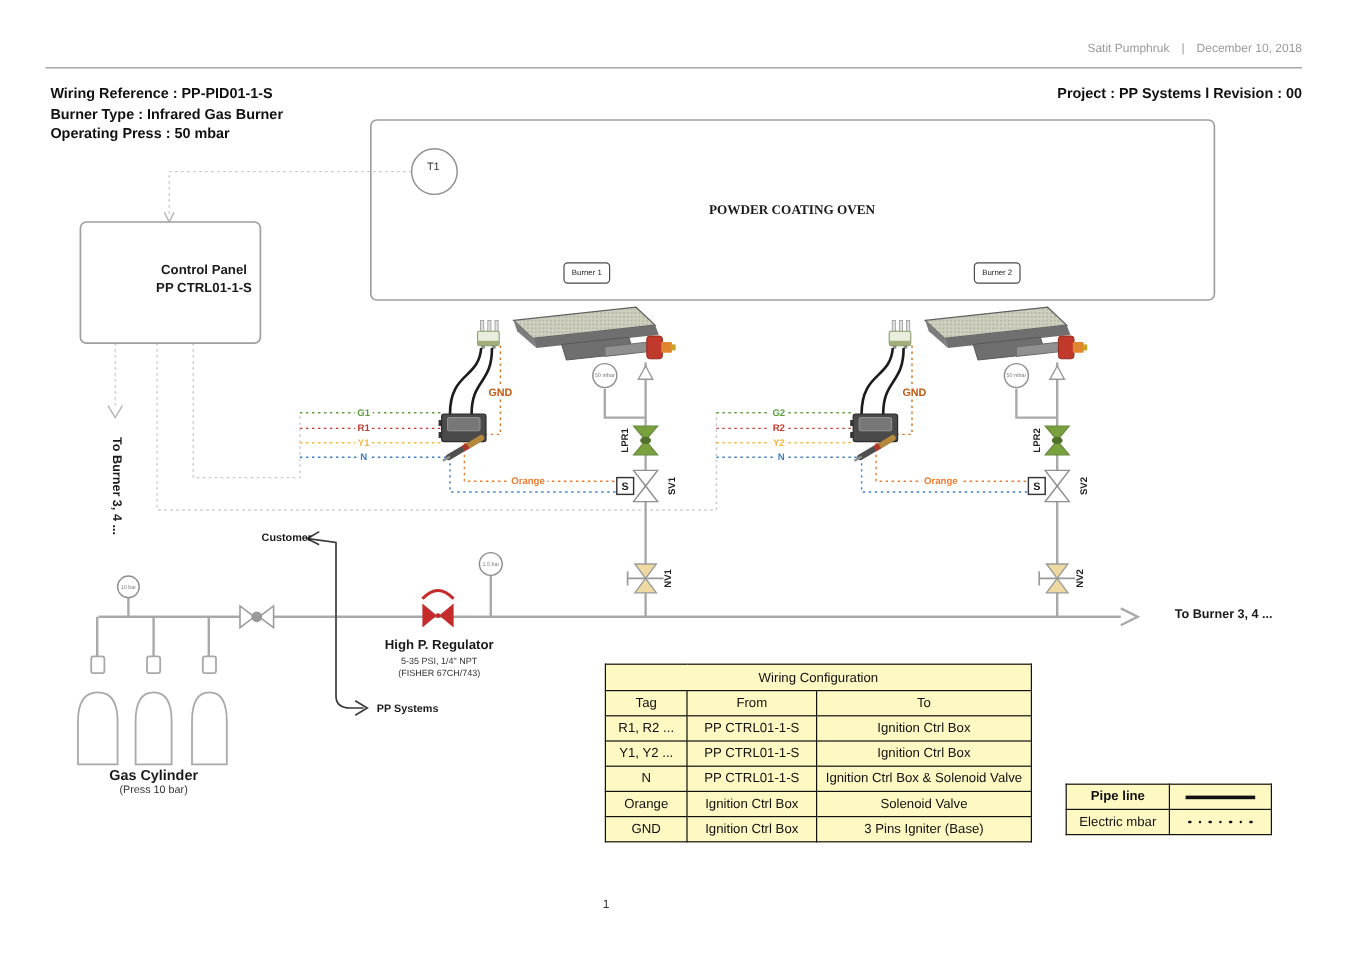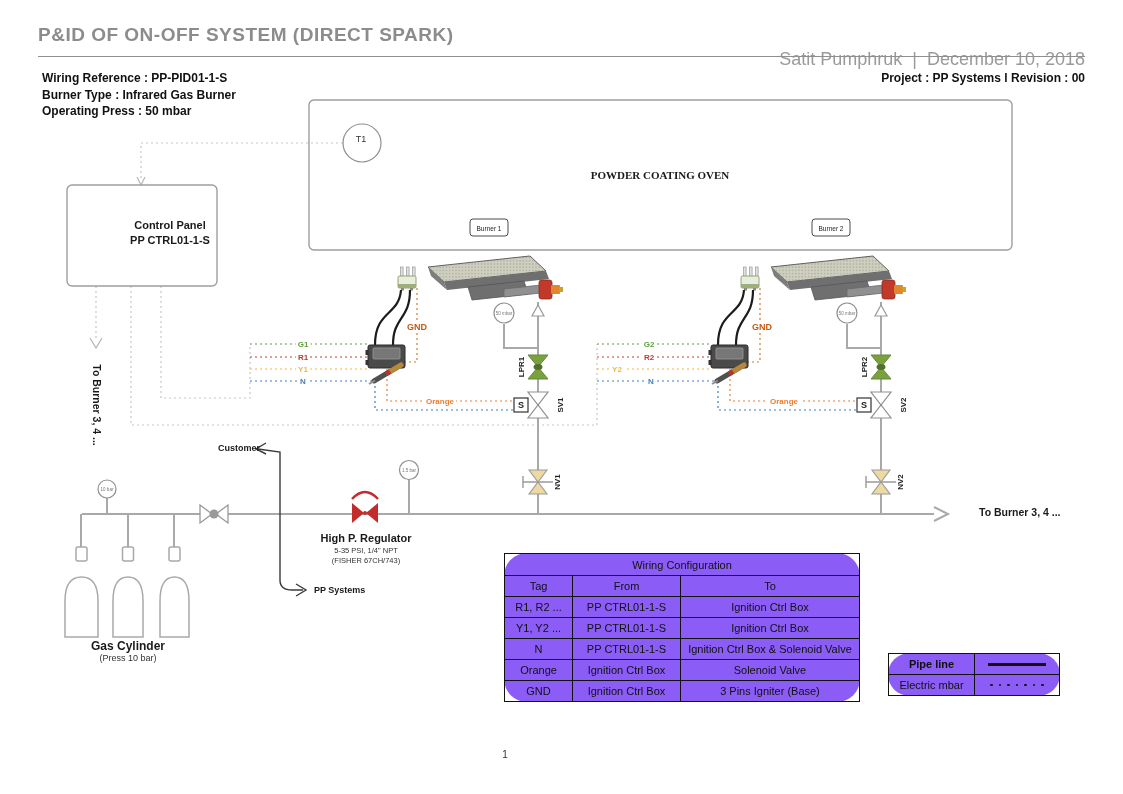--- a/index.html
+++ b/index.html
@@ -4,39 +4,39 @@
 <style>
   html,body{margin:0;padding:0;background:#fff;}
   #page{position:relative;width:1123px;height:794px;background:#fff;overflow:hidden;
         font-family:"Liberation Sans",sans-serif;color:#1a1a1a;}
   svg{position:absolute;left:0;top:0;}
   .lbl{position:absolute;white-space:nowrap;}
   .ctr{transform:translate(-50%,-50%);}
   .rot-cw{transform:translate(-50%,-50%) rotate(90deg);}
   .rot-ccw{transform:translate(-50%,-50%) rotate(-90deg);}
   .title{font-size:19px;font-weight:bold;color:#8c8c8c;letter-spacing:.5px;}
-  .author{font-size:18px;color:#9a9a9a;display:flex;gap:10px;margin-top:14px;}
+  .author{font-size:10px;color:#9a9a9a;display:flex;gap:10px;}
   .hr{position:absolute;height:1px;background:#8f8f8f;}
   .meta{font-size:12px;font-weight:bold;color:#111;line-height:16.5px;}
   .ovenlbl{font-size:11px;font-weight:bold;}
   .tag{font-size:6.5px;}
   .panel-lbl{font-size:11px;font-weight:bold;text-align:center;line-height:15px;margin-left:28px;}
   .wire-lbl{font-size:8px;font-weight:bold;background:#fff;padding:0 2px;}
   .vlbl{font-size:8px;font-weight:bold;color:#222;}
   .gauge-txt{font-size:4.5px;color:#777;}
   .t1{font-size:9px;color:#333;}
   .sq-s{font-size:9px;font-weight:bold;}
   .smallb{font-size:9px;font-weight:bold;}
   .reg-t{font-size:11px;font-weight:bold;text-align:left;}
   .reg-s{font-size:7.5px;color:#333;text-align:center;line-height:10px;}
   .cyl-t{font-size:12px;font-weight:bold;text-align:center;}
   .cyl-s{font-size:9px;color:#333;text-align:center;}
   .tob{font-size:10.5px;font-weight:bold;}
   .pg{font-size:10px;color:#333;}
-  table{border-collapse:collapse;position:absolute;font-size:11px;color:#111;background:#8b5cf6;border-radius:23px;}
+  table{border-collapse:collapse;position:absolute;font-size:11px;color:#111;background:#fef9c3;}
   .wtab{left:504px;top:553px;width:356px;}
   .stab{left:888px;top:653px;width:172px;}
   td,th{border:1px solid #111;text-align:center;padding:0;height:20px;font-weight:normal;}
   .ttl{height:21px;}
   .dotrow{display:flex;gap:6px;justify-content:center;align-items:center;}
   .dot{width:2.5px;height:2.5px;background:#111;border-radius:50%;display:inline-block;}
   .solidline{width:58px;height:3px;background:#111;margin:0 auto;}
 </style>
 </head>
 <body>
@@ -206,21 +206,20 @@
     <rect x="365.5" y="350" width="2.5" height="5" fill="#333"></rect>
     <rect x="365.5" y="360" width="2.5" height="5" fill="#333"></rect>
     <line x1="374" y1="381" x2="401" y2="365" stroke="#4f4f4f" stroke-width="5" stroke-linecap="round"></line>
     <line x1="391" y1="371" x2="401" y2="365" stroke="#b5893c" stroke-width="5" stroke-linecap="round"></line>
     <line x1="386" y1="374" x2="390" y2="371.5" stroke="#b03a2a" stroke-width="5"></line>
     <line x1="369" y1="384" x2="375" y2="380.5" stroke="#8f8f8f" stroke-width="2"></line>
   </g>
   <use href="#ignAsm" x="343"></use>
 </svg>
 
-<div class="lbl title" style="left:38px;top:24px;">P&amp;ID OF ON-OFF SYSTEM (DIRECT SPARK)</div>
 <div class="lbl author" style="right:38px;top:35px;">
   <span>Satit Pumphruk</span>
   <span>|</span>
   <span>December 10, 2018</span>
 </div>
 <div class="hr" style="left:38px;top:56px;width:1047px;"></div>
 
 <div class="lbl meta" style="left:42px;top:70px;">
   <div>Wiring Reference : PP-PID01-1-S</div>
   <div>Burner Type : Infrared Gas Burner</div>
@@ -258,21 +257,21 @@
 
 <div class="lbl wire-lbl ctr" style="left:303px;top:344px;color:#5f9e3f;">G1</div>
 <div class="lbl wire-lbl ctr" style="left:303px;top:357px;color:#c23a2e;">R1</div>
 <div class="lbl wire-lbl ctr" style="left:303px;top:369px;color:#f0b93c;">Y1</div>
 <div class="lbl wire-lbl ctr" style="left:303px;top:381px;color:#3f7fbf;">N</div>
 <div class="lbl wire-lbl ctr" style="left:440px;top:401px;color:#ed7d31;">Orange</div>
 <div class="lbl wire-lbl ctr" style="left:417px;top:327px;color:#c55a11;font-size:9px;">GND</div>
 
 <div class="lbl wire-lbl ctr" style="left:649px;top:344px;color:#5f9e3f;">G2</div>
 <div class="lbl wire-lbl ctr" style="left:649px;top:357px;color:#c23a2e;">R2</div>
-<div class="lbl wire-lbl ctr" style="left:617px;top:369px;color:#f0b93c;">Y2</div>
+<div class="lbl wire-lbl ctr" style="left:649px;top:369px;color:#f0b93c;">Y2</div>
 <div class="lbl wire-lbl ctr" style="left:651px;top:381px;color:#3f7fbf;">N</div>
 <div class="lbl wire-lbl ctr" style="left:784px;top:401px;color:#ed7d31;">Orange</div>
 <div class="lbl wire-lbl ctr" style="left:762px;top:327px;color:#c55a11;font-size:9px;">GND</div>
 
 <div class="lbl vlbl rot-ccw" style="left:521px;top:367px;">LPR1</div>
 <div class="lbl vlbl rot-ccw" style="left:560px;top:405px;">SV1</div>
 <div class="lbl vlbl rot-ccw" style="left:557px;top:482px;">NV1</div>
 <div class="lbl sq-s ctr" style="left:521px;top:405px;">S</div>
 <div class="lbl vlbl rot-ccw" style="left:864px;top:367px;">LPR2</div>
 <div class="lbl vlbl rot-ccw" style="left:903px;top:405px;">SV2</div>

